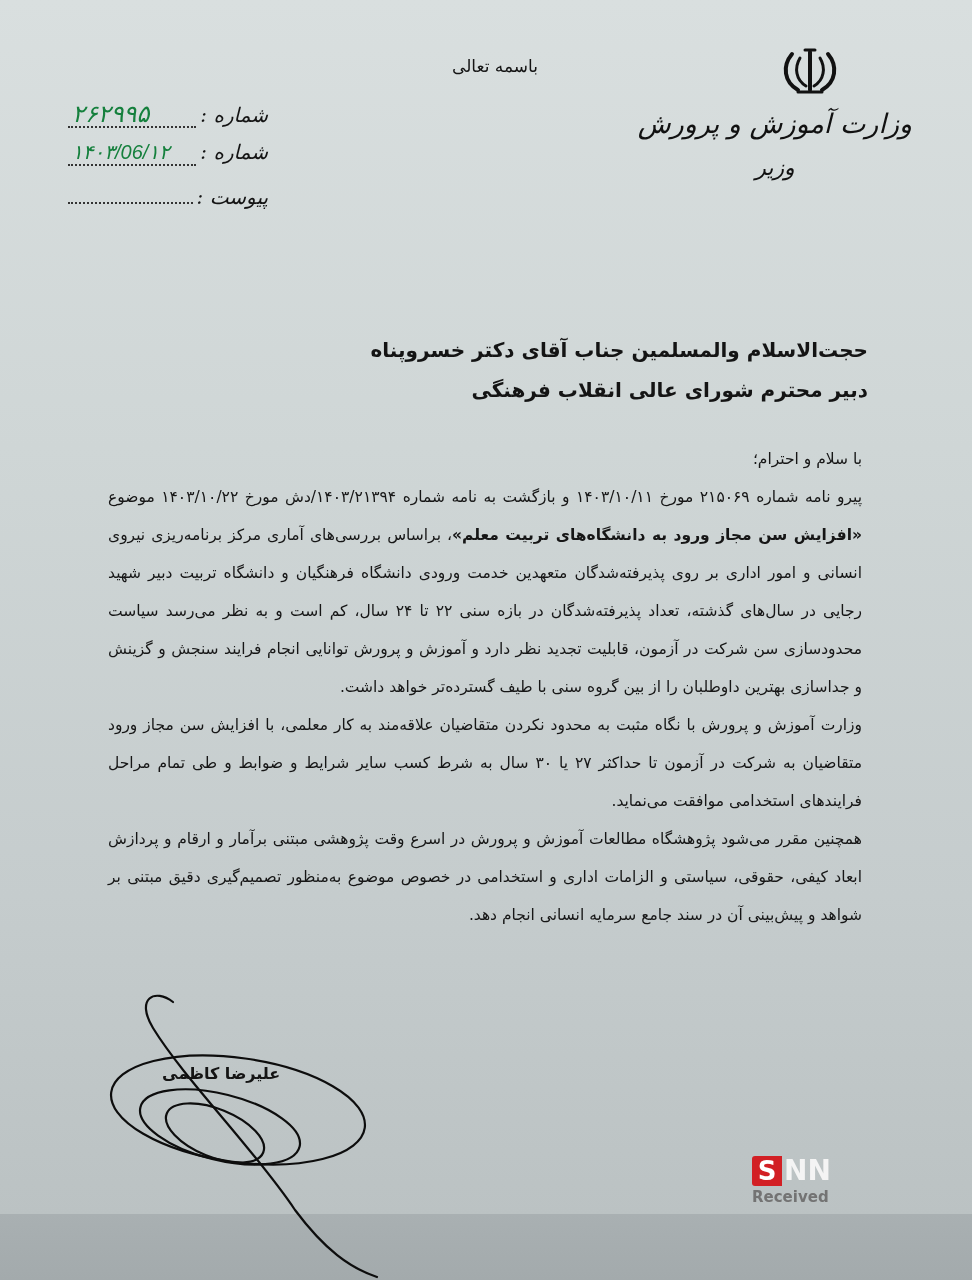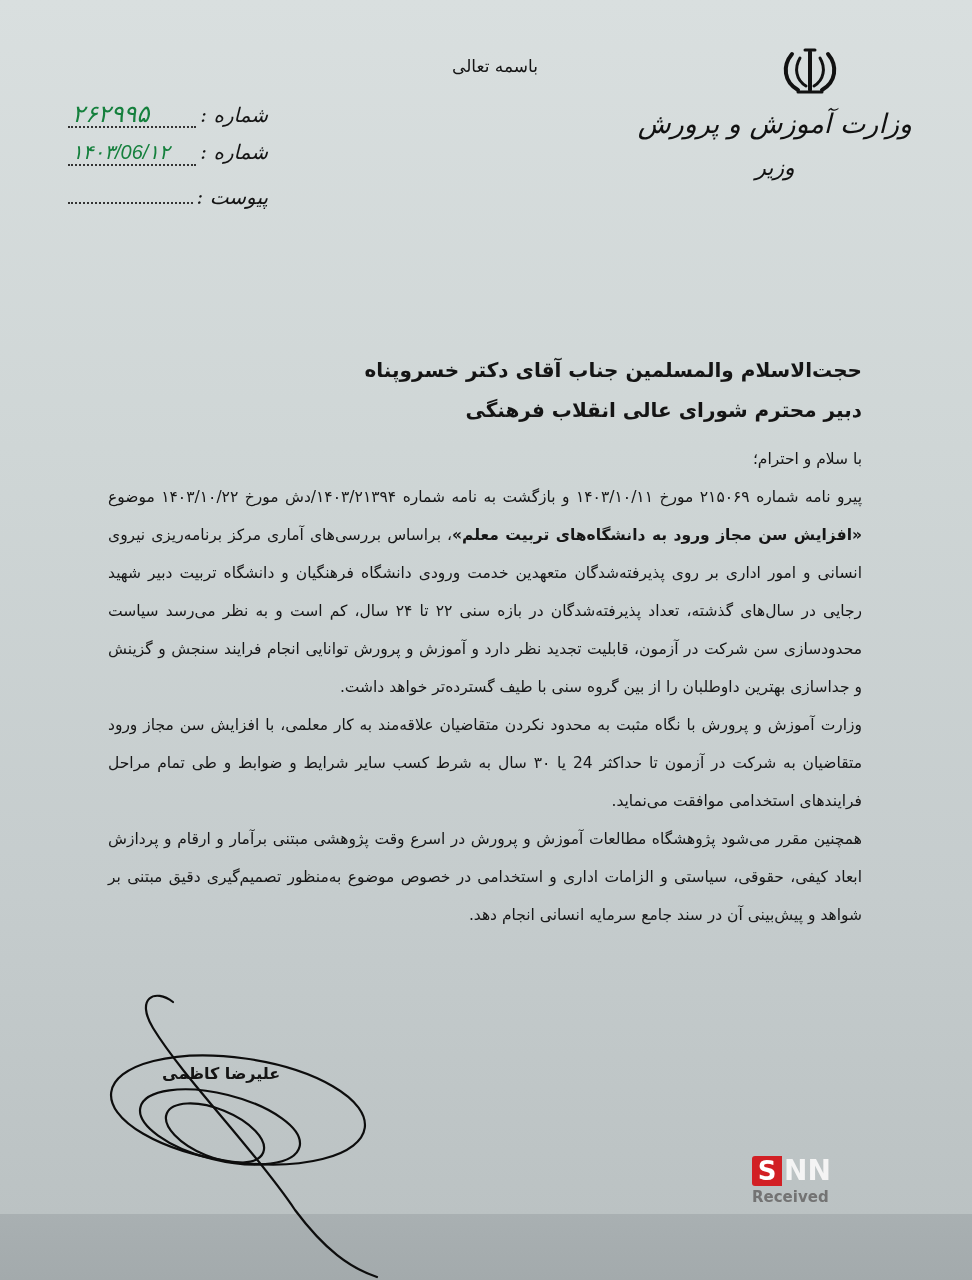--- a/index.html
+++ b/index.html
@@ -31,21 +31,21 @@
   .meta { position: absolute; left: 68px; top: 102px; width: 200px; direction: rtl; }
   .meta-row { display: flex; direction: rtl; align-items: baseline; height: 38px; }
   .meta-label { font-family: "DejaVu Serif", serif; font-style: italic; font-size: 20px; white-space: nowrap; margin-left: 4px; }
   .meta-value {
     flex: 1; border-bottom: 2px dotted #333; min-height: 24px; text-align: left;
     font-family: Liberation Sans, sans-serif; font-style: italic; font-size: 24px; line-height: 24px;
     color: #15803d; direction: ltr; padding-left: 4px; letter-spacing: 1px;
   }
   .meta-value.date { font-size: 20px; }
   
-  .recipient { position: absolute; right: 110px; top: 330px; direction: rtl; text-align: right; margin-top: 20px; }
+  .recipient { position: absolute; right: 104px; top: 330px; direction: rtl; text-align: right; }
   .recipient div { font-weight: bold; font-size: 20px; line-height: 40px; }
   
   .body-text {
     position: absolute; right: 110px; left: 108px; top: 440px; direction: rtl; text-align: justify;
     font-size: 15.5px; line-height: 38px; color: #161616;
     text-align-last: right;
   }
   .body-text p { margin: 0; }
   .body-text b { font-weight: bold; }
   
@@ -105,21 +105,21 @@
   </div>
 
   <div class="recipient">
     <div>حجت‌الاسلام والمسلمین جناب آقای دکتر خسروپناه</div>
     <div>دبیر محترم شورای عالی انقلاب فرهنگی</div>
   </div>
 
   <div class="body-text">
     <p>با سلام و احترام؛</p>
     <p><span>پیرو نامه شماره ۲۱۵۰۶۹ مورخ ۱۴۰۳/۱۰/۱۱ و بازگشت به نامه شماره ۱۴۰۳/۲۱۳۹۴/دش مورخ ۱۴۰۳/۱۰/۲۲ موضوع </span><b>«افزایش سن مجاز ورود به دانشگاه‌های تربیت معلم»</b><span>، براساس بررسی‌های آماری مرکز برنامه‌ریزی نیروی انسانی و امور اداری بر روی پذیرفته‌شدگان متعهدین خدمت ورودی دانشگاه فرهنگیان و دانشگاه تربیت دبیر شهید رجایی در سال‌های گذشته، تعداد پذیرفته‌شدگان در بازه سنی ۲۲ تا ۲۴ سال، کم است و به نظر می‌رسد سیاست محدودسازی سن شرکت در آزمون، قابلیت تجدید نظر دارد و آموزش و پرورش توانایی انجام فرایند سنجش و گزینش و جداسازی بهترین داوطلبان را از بین گروه سنی با طیف گسترده‌تر خواهد داشت.</span></p>
-    <p>وزارت آموزش و پرورش با نگاه مثبت به محدود نکردن متقاضیان علاقه‌مند به کار معلمی، با افزایش سن مجاز ورود متقاضیان به شرکت در آزمون تا حداکثر 24 یا ۳۰ سال به شرط کسب سایر شرایط و ضوابط و طی تمام مراحل فرایندهای استخدامی موافقت می‌نماید.</p>
+    <p>وزارت آموزش و پرورش با نگاه مثبت به محدود نکردن متقاضیان علاقه‌مند به کار معلمی، با افزایش سن مجاز ورود متقاضیان به شرکت در آزمون تا حداکثر ۲۷ یا ۳۰ سال به شرط کسب سایر شرایط و ضوابط و طی تمام مراحل فرایندهای استخدامی موافقت می‌نماید.</p>
     <p>همچنین مقرر می‌شود پژوهشگاه مطالعات آموزش و پرورش در اسرع وقت پژوهشی مبتنی برآمار و ارقام و پردازش ابعاد کیفی، حقوقی، سیاستی و الزامات اداری و استخدامی در خصوص موضوع به‌منظور تصمیم‌گیری دقیق مبتنی بر شواهد و پیش‌بینی آن در سند جامع سرمایه انسانی انجام دهد.</p>
   </div>
 
   <svg class="signature-svg" viewBox="0 0 300 290">
     <g fill="none" stroke="#0d0d0d" stroke-width="2.2" stroke-linecap="round">
       <path d="M78 12 C60 -2, 40 8, 58 38 C90 90, 160 160, 200 220 C230 260, 255 278, 282 287"></path>
       <ellipse cx="143" cy="120" rx="128" ry="52" transform="rotate(8 143 120)"></ellipse>
       <ellipse cx="125" cy="137" rx="82" ry="33" transform="rotate(14 125 137)"></ellipse>
       <ellipse cx="120" cy="143" rx="52" ry="24" transform="rotate(22 120 143)"></ellipse>
     </g>

